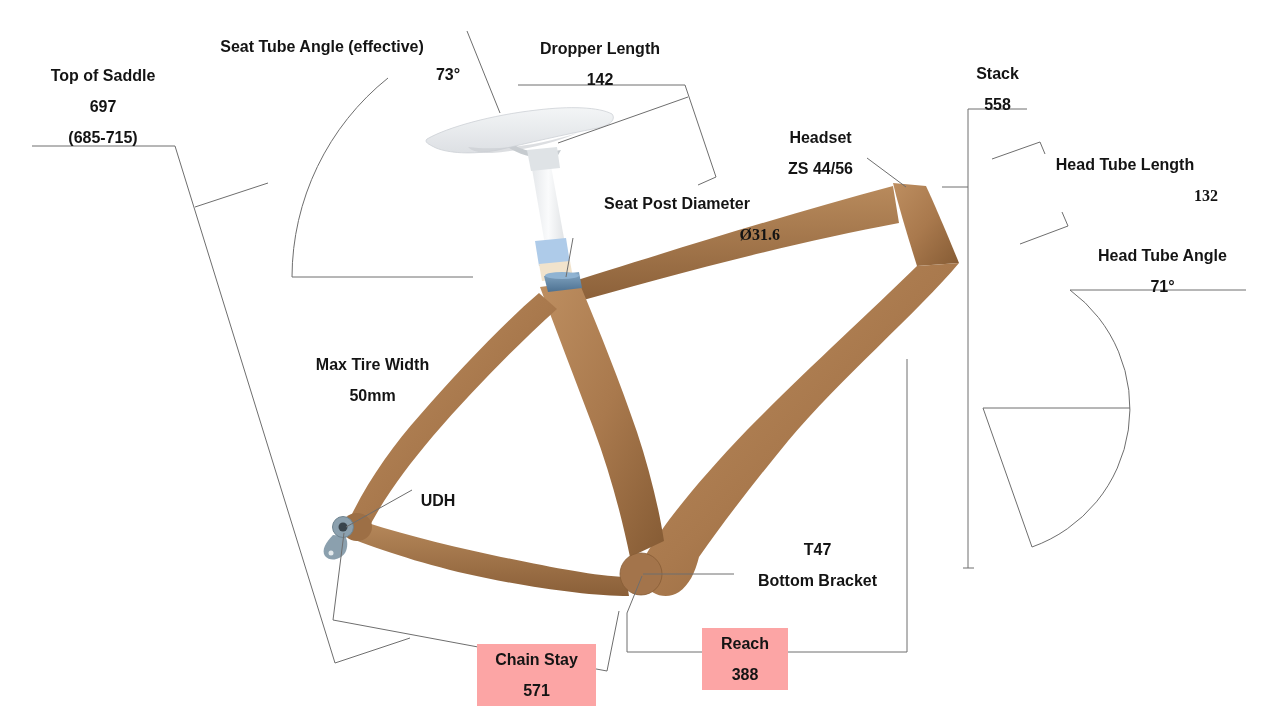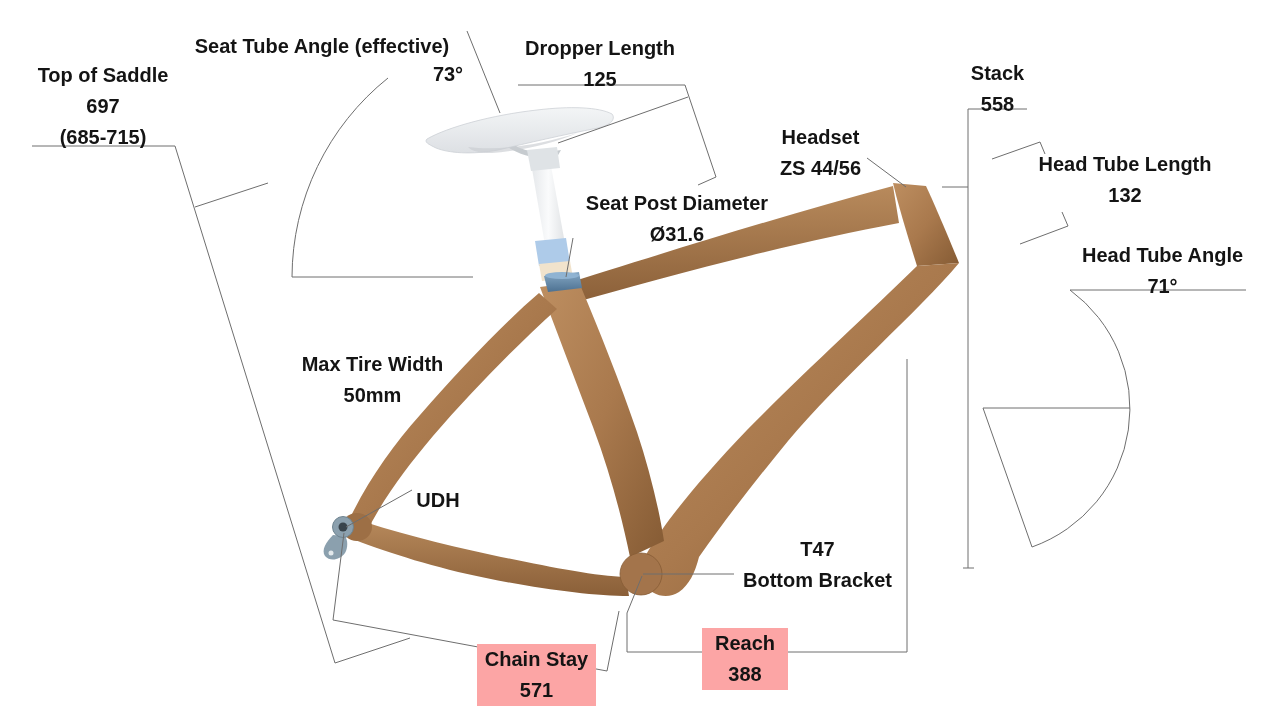--- a/index.html
+++ b/index.html
@@ -1,22 +1,22 @@
 <!DOCTYPE html>
 <html><head>
 <meta charset="utf-8">
 <style>
   html,body{margin:0;padding:0;background:#ffffff;}
   .stage{position:relative;width:1280px;height:724px;background:#ffffff;overflow:hidden;
          font-family:"Liberation Sans","DejaVu Sans",sans-serif;}
   .stage svg{position:absolute;left:0;top:0;}
-  .lbl{position:absolute;font-weight:700;font-size:20px;line-height:31px;color:#141414;
+  .lbl{position:absolute;font-weight:700;font-size:16px;line-height:31px;color:#141414;
        text-align:center;white-space:nowrap;}
   .lbl .ln{display:block;}
-  .lbl .ln.left{text-align:center;}
+  .lbl .ln.left{text-align:right;font-family:Liberation Serif, serif;}
   .lbl.on-line{background:#fca5a5;}
 </style>
 </head>
 <body>
 
 <div class="stage">
 
   <svg width="1280" height="724" viewBox="0 0 1280 724">
     <defs>
       <linearGradient id="gFrame" x1="0" y1="0" x2="1" y2="1">
@@ -142,21 +142,21 @@
 
   <div class="lbl" style="left:172px;top:31px;width:300px;">
     <span class="ln">Seat Tube Angle (effective)</span>
   </div>
   <div class="lbl" style="left:418px;top:59px;width:60px;">
     <span class="ln">73°</span>
   </div>
 
   <div class="lbl" style="left:510px;top:33px;width:180px;">
     <span class="ln">Dropper Length</span>
-    <span class="ln">125</span>
+    <span class="ln">142</span>
   </div>
 
   <div class="lbl" style="left:574px;top:188px;width:206px;">
     <span class="ln">Seat Post Diameter</span>
     <span class="ln left">Ø31.6</span>
   </div>
 
   <div class="lbl" style="left:750px;top:122px;width:141px;">
     <span class="ln">Headset</span>
     <span class="ln">ZS 44/56</span>

